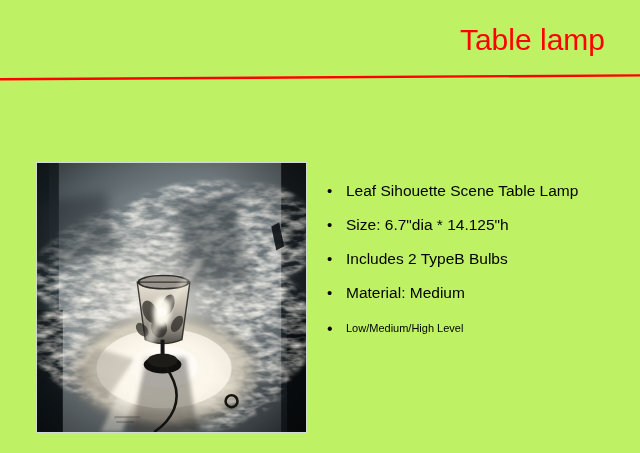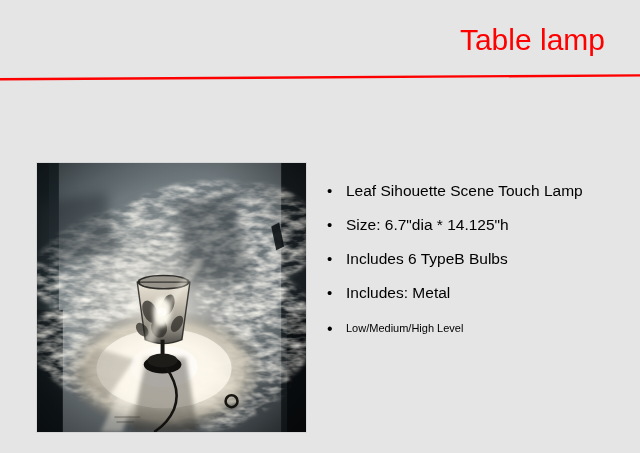--- a/index.html
+++ b/index.html
@@ -11,21 +11,21 @@
     height: 453px;
     background: #ffffff;
     font-family: "Liberation Sans", sans-serif;
     overflow: hidden;
     position: relative;
   }
 
   .slide {
     position: absolute;
     inset: 0;
-    background: #e5e5e5;
+    background: #bef264;
   }
 
   
   .slide-title {
     position: absolute;
     right: 35px;
     top: 22px;
     font-size: 30px;
     line-height: 36px;
     color: #ff0000;
@@ -282,36 +282,36 @@
       <path d="M236 64 L244 60 L249 84 L241 88 Z" fill="#0e1316" opacity="0.9"></path>
 
       <rect x="0" y="0" width="271" height="271" fill="url(#vigG)"></rect>
     </svg>
   </div>
 
   <div class="bullet-list">
 
     <div class="bullet-row">
       <span class="bullet-mark">•</span>
-      <span class="bullet-text">Leaf Sihouette Scene Touch Lamp</span>
+      <span class="bullet-text">Leaf Sihouette Scene Table Lamp</span>
     </div>
 
     <div class="bullet-row">
       <span class="bullet-mark">•</span>
       <span class="bullet-text">Size: 6.7"dia * 14.125"h</span>
     </div>
 
     <div class="bullet-row">
       <span class="bullet-mark">•</span>
-      <span class="bullet-text">Includes 6 TypeB Bulbs</span>
+      <span class="bullet-text">Includes 2 TypeB Bulbs</span>
     </div>
 
     <div class="bullet-row">
       <span class="bullet-mark">•</span>
-      <span class="bullet-text">Includes: Metal</span>
+      <span class="bullet-text">Material: Medium</span>
     </div>
 
     <div class="bullet-row emphasis">
       <span class="bullet-mark">•</span>
       <span class="bullet-text">Low/Medium/High Level</span>
     </div>
 
 
   </div>
 

